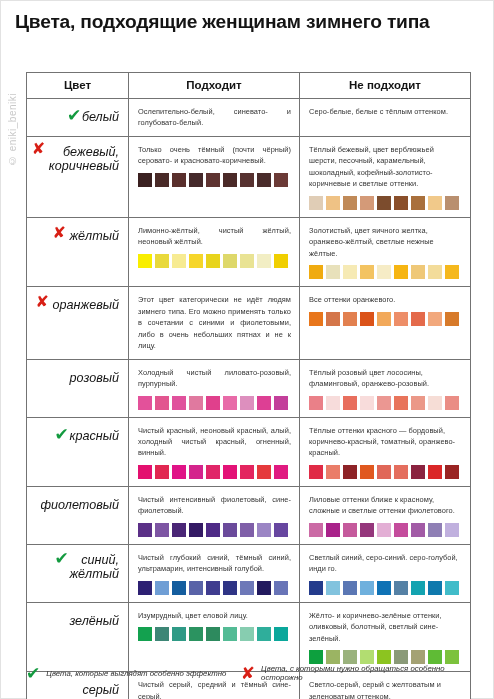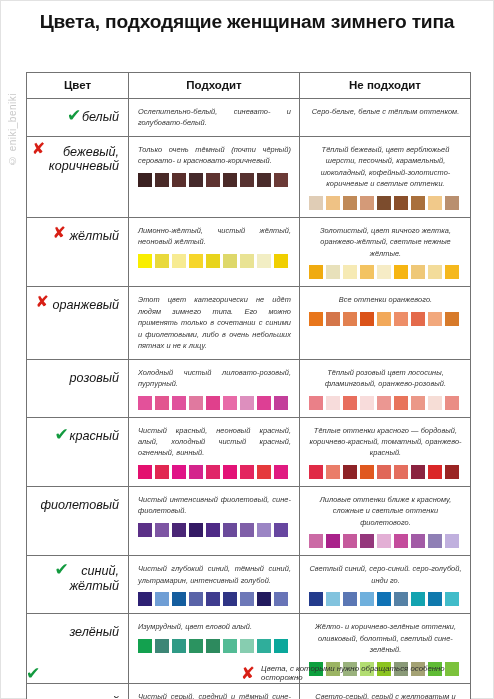--- a/index.html
+++ b/index.html
@@ -19,21 +19,21 @@
     position: relative;
     width: 494px;
     height: 699px;
     background: #ffffff;
     box-sizing: border-box;
     border: 1px solid #e2e2e2;
   }
 
   
   .header {
-    text-align: center;
+    text-align: left;
     padding: 10px 14px 2px 14px;
   }
   .title {
     font-size: 19.2px;
     font-weight: bold;
     letter-spacing: -0.2px;
     line-height: 1.1;
     color: #141414;
     white-space: nowrap;
   }
@@ -124,28 +124,27 @@
     font-family: "DejaVu Sans", sans-serif;
     font-size: 16px;
     top: -4px;
   }
 
   
   td.desc {
     padding: 7px 8px 7px 9px;
   }
   .desc-text {
-    font-style: italic;
     font-size: 7.4px;
     line-height: 1.55;
     color: #333333;
     text-align: justify;
     letter-spacing: 0.05px;
   }
-  td.desc.narrow .desc-text { text-align: center; }
+  td.desc.narrow .desc-text { text-align: left; }
 
   
   .swatches {
     margin-top: 6px;
     display: flex;
     gap: 3px;
     flex-wrap: nowrap;
   }
   .sw {
     width: 14px;
@@ -423,21 +422,21 @@
                 <span class="sw" title="#5581a5" style="background: rgb(85, 129, 165);"></span>
                 <span class="sw" title="#13a3b0" style="background: rgb(19, 163, 176);"></span>
                 <span class="sw" title="#0f79ad" style="background: rgb(15, 121, 173);"></span>
                 <span class="sw" title="#41bcc9" style="background: rgb(65, 188, 201);"></span>
               </div>
             </td>
           </tr>
           <tr>
             <td class="name"><span class="name-inner nomark"><span>зелёный</span></span></td>
             <td class="desc">
-              <div class="desc-text">Изумрудный, цвет еловой алый.</div>
+              <div class="desc-text">Изумрудный, цвет еловой лицу.</div>
               <div class="swatches">
                 <span class="sw" title="#13a14f" style="background: rgb(19, 161, 79);"></span>
                 <span class="sw" title="#3d8676" style="background: rgb(61, 134, 118);"></span>
                 <span class="sw" title="#2f9a86" style="background: rgb(47, 154, 134);"></span>
                 <span class="sw" title="#2b9360" style="background: rgb(43, 147, 96);"></span>
                 <span class="sw" title="#2d8a5e" style="background: rgb(45, 138, 94);"></span>
                 <span class="sw" title="#53bb95" style="background: rgb(83, 187, 149);"></span>
                 <span class="sw" title="#87cdb0" style="background: rgb(135, 205, 176);"></span>
                 <span class="sw" title="#2fae9b" style="background: rgb(47, 174, 155);"></span>
                 <span class="sw" title="#0aa79b" style="background: rgb(10, 167, 155);"></span>
@@ -467,20 +466,21 @@
               <div class="desc-text">Светло-серый, серый с желтоватым и зеленоватым оттенком.</div>
             </td>
           </tr>
         </tbody>
     </table>
   </div>
 
   <div class="legend">
     <div class="legend-item first">
       <span class="legend-mark check">✔</span>
+      <span class="legend-text">Цвета, которые выглядят особенно эффектно</span>
     </div>
     <div class="legend-item">
       <span class="legend-mark cross">✘</span>
       <span class="legend-text">Цвета, с которыми нужно обращаться особенно осторожно</span>
     </div>
   </div>
 
 </div>
 
 </body></html>

